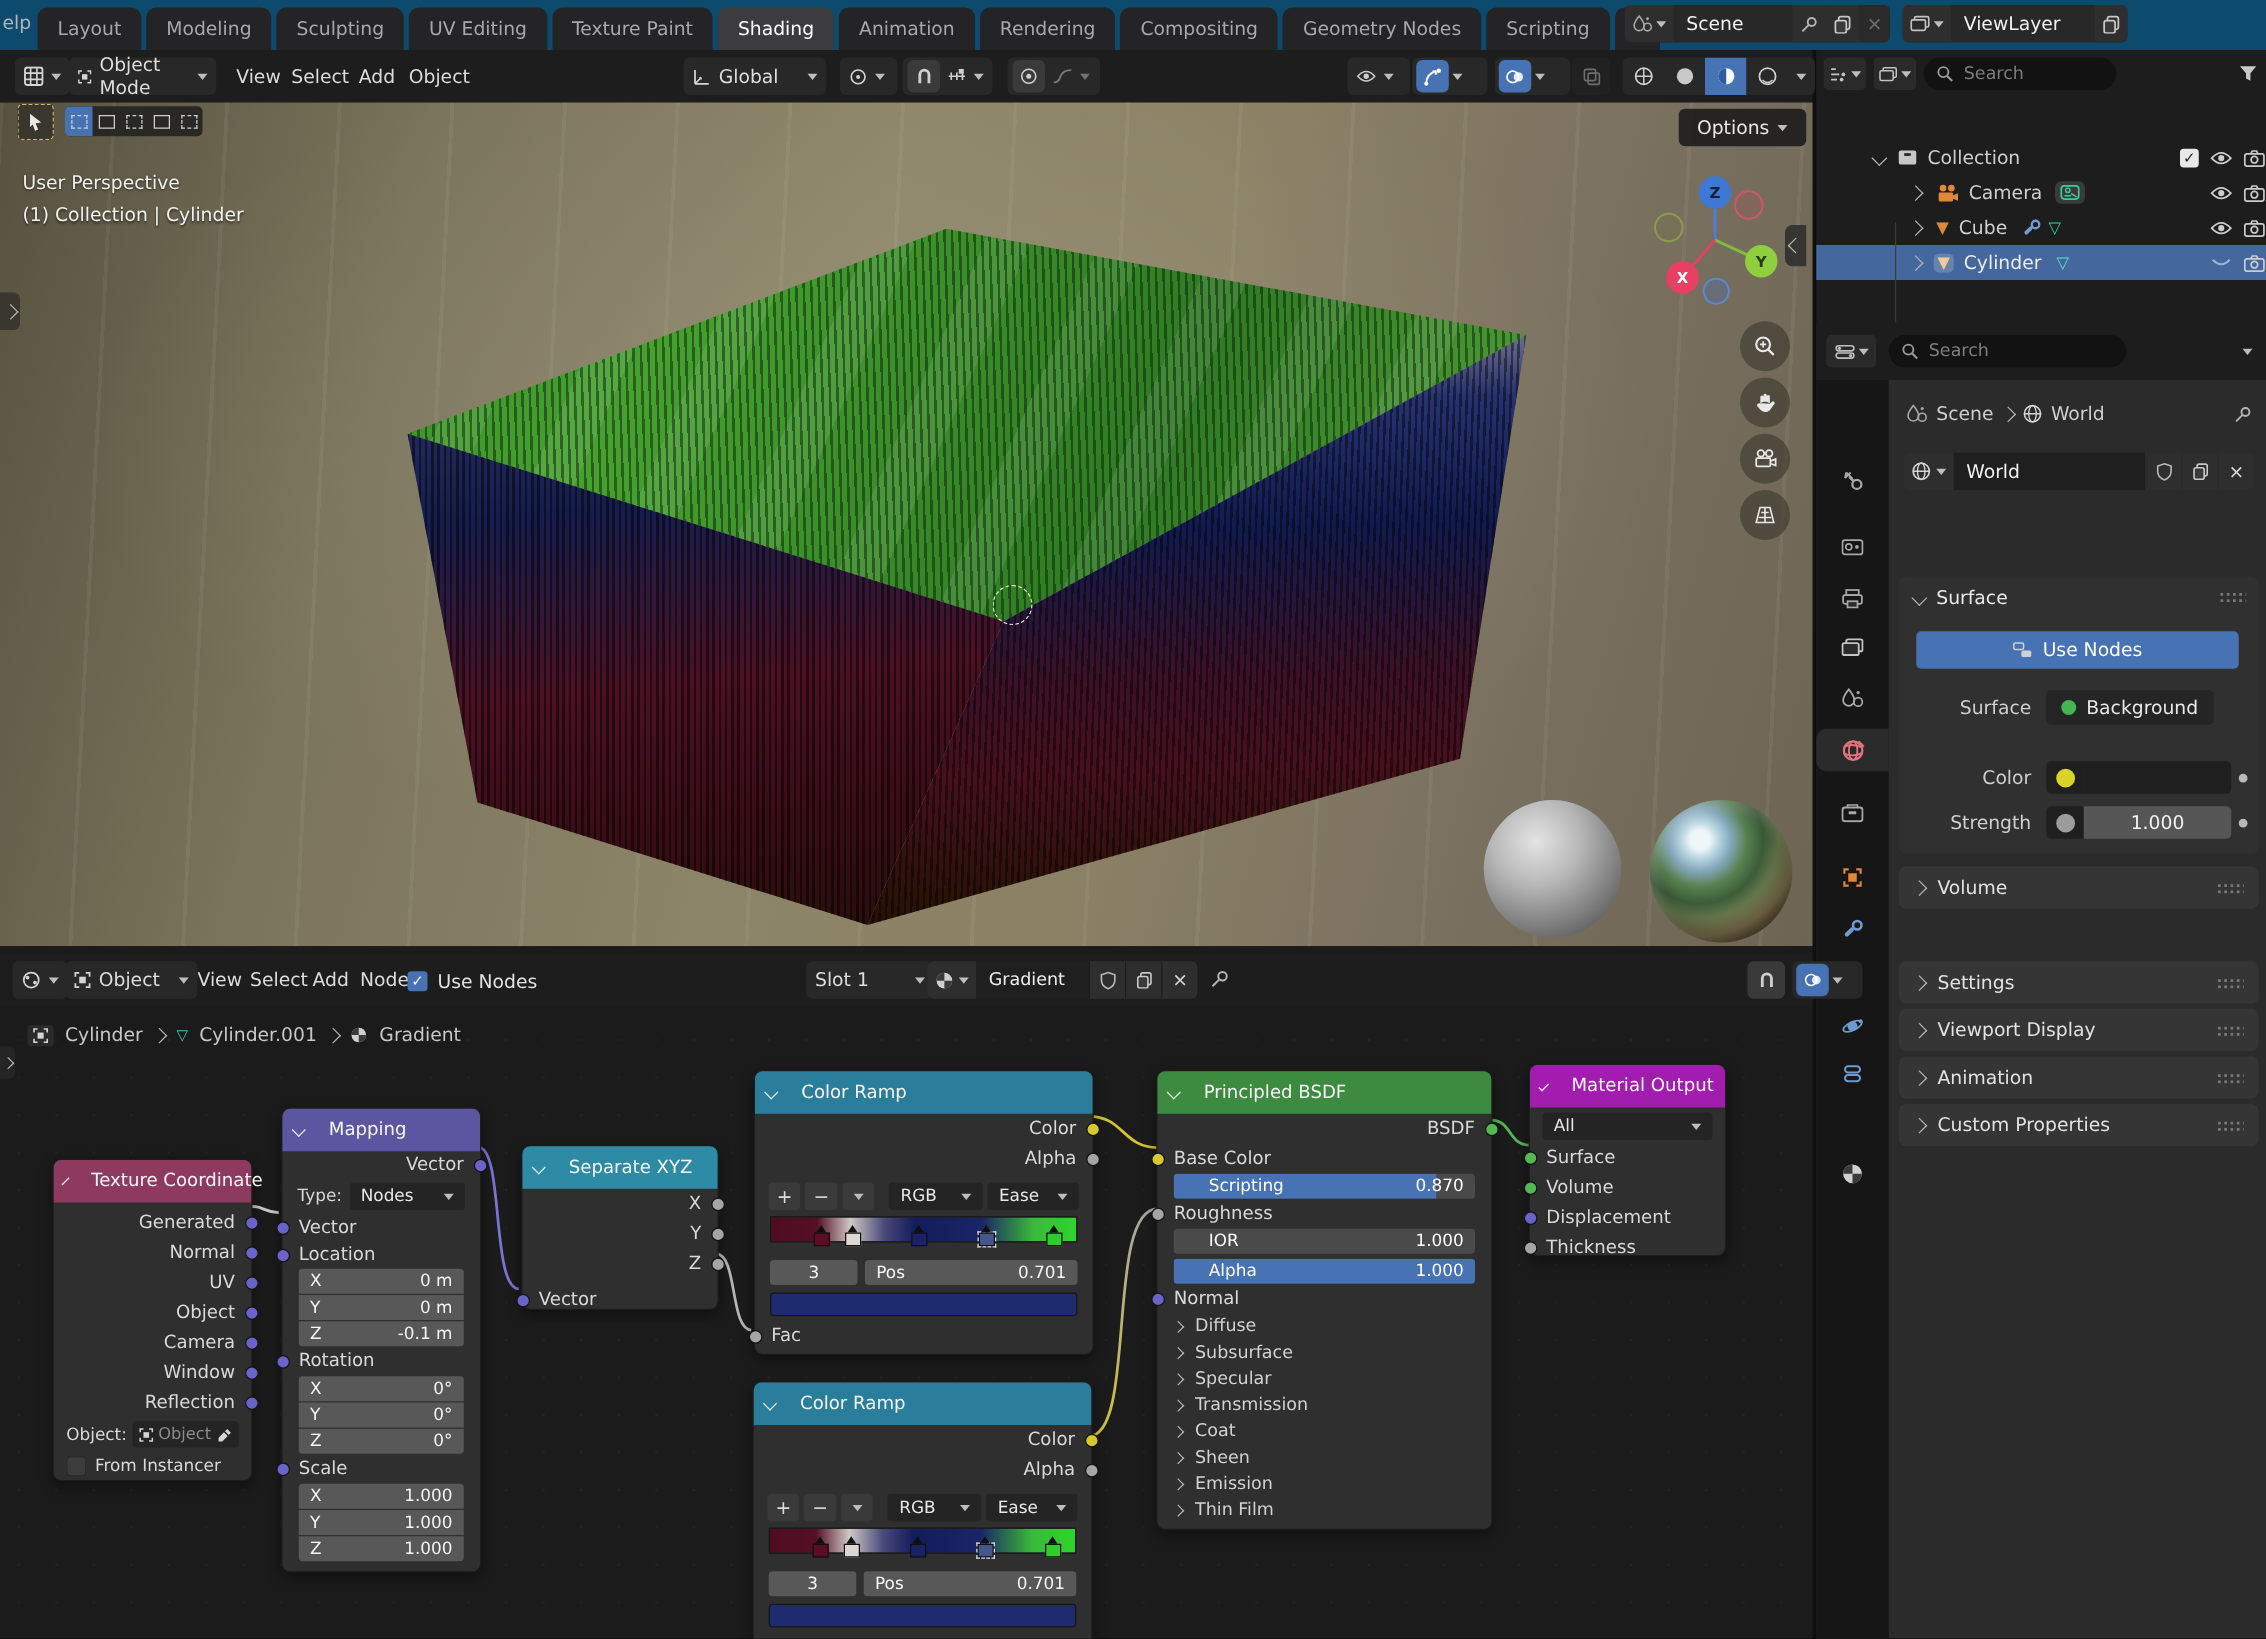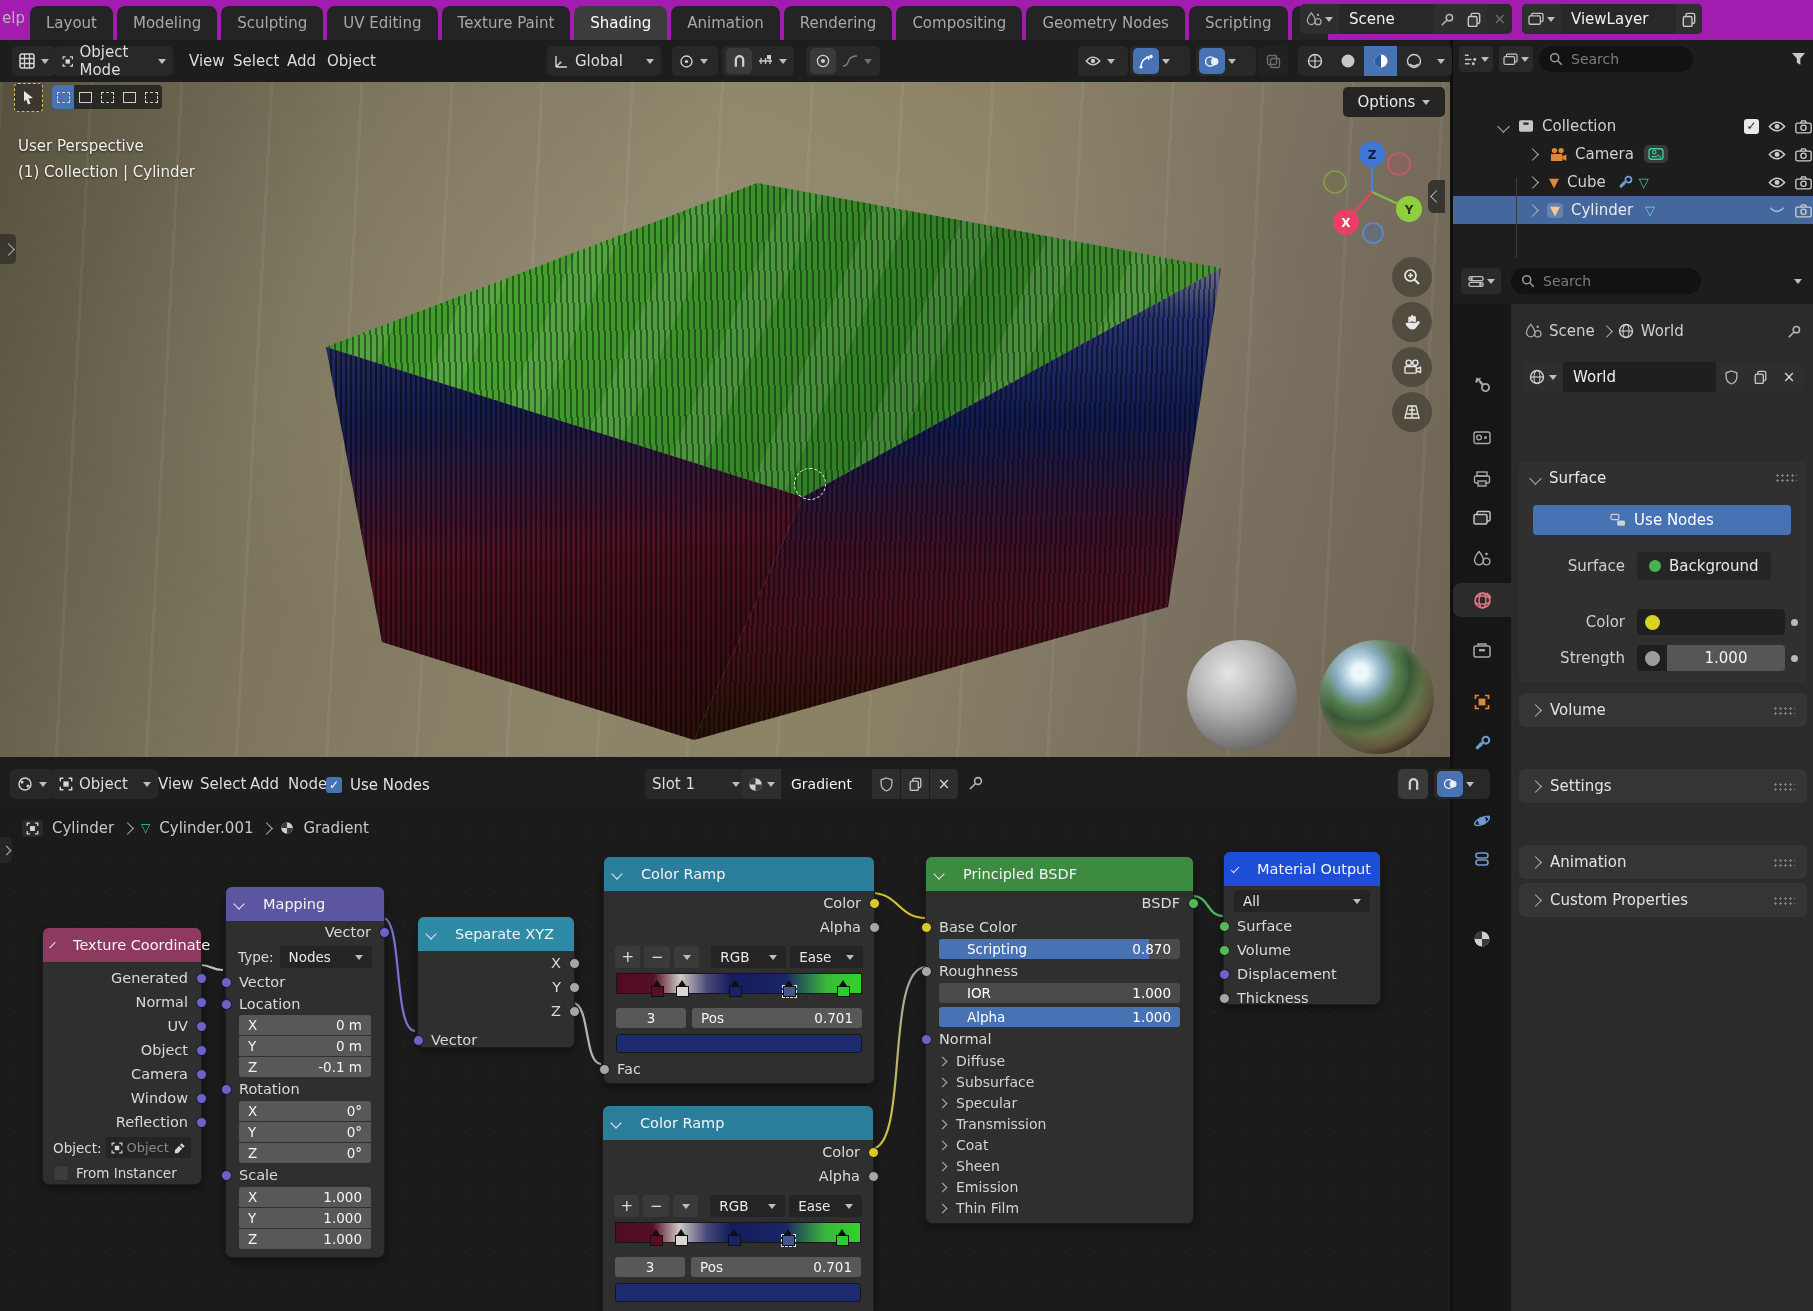--- a/index.html
+++ b/index.html
@@ -6,21 +6,21 @@
   #app{position:relative;width:1813px;height:1311px;background:#111;overflow:hidden;
        font-family:"DejaVu Sans","Liberation Sans",sans-serif;color:#d8d8d8;font-size:15px;
        -webkit-font-smoothing:antialiased;}
   .abs{position:absolute;}
   .caret{width:0;height:0;border-left:4px solid transparent;border-right:4px solid transparent;border-top:5px solid #bdbdbd;display:inline-block;}
   .chev{display:inline-block;width:8px;height:8px;border-right:1.6px solid #b5b5b5;border-bottom:1.6px solid #b5b5b5;}
   .chev.d{transform:rotate(45deg);}
   .chev.r{transform:rotate(-45deg);}
   svg.ic{display:block;}
   
-  #topbar{left:0;top:0;width:1813px;height:40px;background:#a21caf;}
+  #topbar{left:0;top:0;width:1813px;height:40px;background:#0c4a6e;}
   #tabs{position:absolute;left:30px;bottom:0;display:flex;align-items:flex-end;gap:4px;}
   .tab{height:34px;line-height:34px;padding:0 16px;background:#242427;color:#a8a8a8;border-radius:8px 8px 0 0;font-size:15px;white-space:nowrap;}
   .tab.active{background:#3c3c3f;color:#fff;}
   .tab.plus{padding:0 12px;color:#bbb;}
   #helpcut{position:absolute;left:2px;top:9px;color:#b5b5b5;}
   .idwidget{position:absolute;top:4px;height:30px;display:flex;align-items:center;background:#282828;border-radius:5px;overflow:hidden;}
   .idwidget .ibtn{height:30px;display:flex;align-items:center;padding:0 6px;background:#2e2e2e;gap:3px;}
   .idwidget .name{padding:0 10px;color:#f0f0f0;font-size:15px;}
   .sqbtn{width:26px;height:26px;display:flex;align-items:center;justify-content:center;background:#383838;border-radius:4px;color:#ccc;}
   
@@ -859,20 +859,25 @@
       <div class="panelrow" style="top:389px;">
           <span class="chev r"></span>
           <span>Volume</span>
           <span class="grip"></span>
         </div>
       <div class="panelrow" style="top:465px;">
           <span class="chev r"></span>
           <span>Settings</span>
           <span class="grip"></span>
         </div>
+      <div class="panelrow" style="top:503px;">
+          <span class="chev r"></span>
+          <span>Viewport Display</span>
+          <span class="grip"></span>
+        </div>
       <div class="panelrow" style="top:541px;">
           <span class="chev r"></span>
           <span>Animation</span>
           <span class="grip"></span>
         </div>
       <div class="panelrow" style="top:579px;">
           <span class="chev r"></span>
           <span>Custom Properties</span>
           <span class="grip"></span>
         </div>
@@ -1195,21 +1200,21 @@
       <div class="sect"><span class="chev r"></span><span>Subsurface</span></div>
       <div class="sect"><span class="chev r"></span><span>Specular</span></div>
       <div class="sect"><span class="chev r"></span><span>Transmission</span></div>
       <div class="sect"><span class="chev r"></span><span>Coat</span></div>
       <div class="sect"><span class="chev r"></span><span>Sheen</span></div>
       <div class="sect"><span class="chev r"></span><span>Emission</span></div>
       <div class="sect"><span class="chev r"></span><span>Thin Film</span></div>
     </div>
 
     <div class="node" style="left:1223px;top:94px;width:156px;height:152px;">
-      <div class="nhead" style="background:#1d4ed8;align-items:center;">
+      <div class="nhead" style="background:#a21caf;align-items:center;">
           <span class="chev d"></span>
           <span>Material Output</span>
         </div>
       <div style="padding:4px 10px 2px;">
         <div class="nd">
             <span>All</span>
             <span class="caret"></span>
           </div>
       </div>
       <div class="nrow"><span class="sk skl c-sh"></span><span>Surface</span></div>

